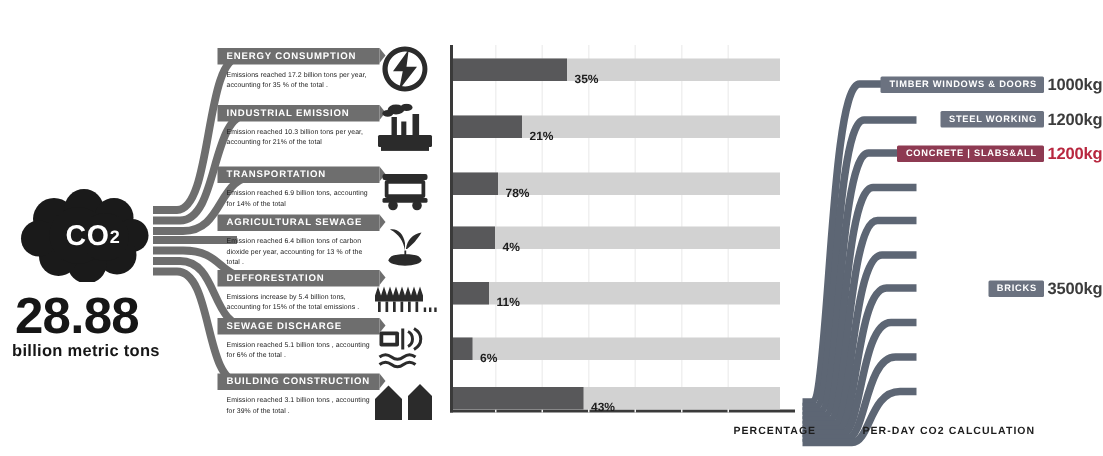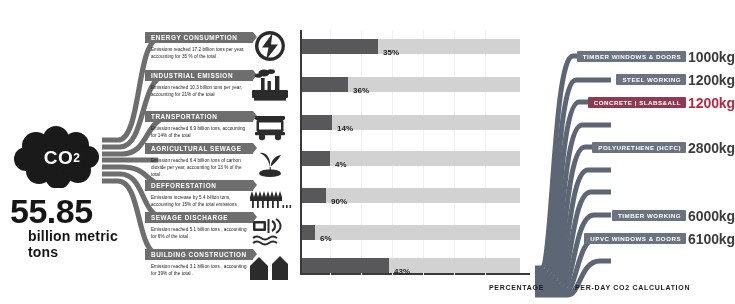--- a/index.html
+++ b/index.html
@@ -20,22 +20,22 @@
     display: flex; align-items: center; justify-content: center;
     color: #fff; font-size: 19px; font-weight: 700; letter-spacing: .5px;
     padding-left: 4px; padding-top: 2px;
   }
   #co2-text sub { font-size: 12px; vertical-align: -3px; }
   #headline-number {
     position: absolute; left: 10px; top: 192px;
     font-size: 34px; font-weight: 700; color: #161616; letter-spacing: -0.5px;
   }
   #headline-sub {
-    position: absolute; left: 28px; top: 228px;
-    font-size: 14px; font-weight: 600; color: #161616; letter-spacing: .2px;
+    position: absolute; left: 8px; top: 228px;
+    font-size: 11px; font-weight: 600; color: #161616; letter-spacing: .2px;
   }
 
   
   #ribbons-left { position: absolute; left: 96px; top: 0; width: 160px; height: 304px; }
 
   
   #categories { position: absolute; left: 145px; top: 0; width: 110px; height: 304px; }
   .cat { position: absolute; left: 0; width: 108px; }
   .cat-bar {
     background: #6e6e6e; color: #ffffff;
@@ -77,21 +77,21 @@
   #materials { position: absolute; left: 560px; top: 0; width: 175px; height: 304px; }
   .mat-row { position: absolute; right: 0; display: flex; align-items: center; justify-content: flex-end; height: 13px; }
   .mat-name {
     background: #6b7280; color: #ffffff;
     font-size: 6.2px; font-weight: 700; letter-spacing: .5px;
     height: 11px; display: flex; align-items: center;
     padding: 0 5px 0 6px; border-radius: 1px;
   }
   .mat-name.highlight { background: #8e3a52; }
   .mat-value {
-    font-size: 14px; font-weight: 700; color: #3c3c3c;
+    font-size: 11px; font-weight: 700; color: #3c3c3c;
     margin-left: 2px; white-space: nowrap; letter-spacing: -.1px;
   }
   .mat-value.highlight { color: #b8273f; }
 
   
   .footer-label {
     position: absolute; bottom: 13px;
     font-size: 7px; font-weight: 700; color: #1d1d1d; letter-spacing: .7px;
   }
   #footer-percentage { left: 489px; }
@@ -118,21 +118,21 @@
           <circle cx="40" cy="31" r="19"></circle>
           <circle cx="58" cy="32" r="16"></circle>
         </g>
       </svg>
       <div id="co2-text">
         <span>CO</span>
           <sub>2</sub>
       </div>
     </div>
 
-    <div id="headline-number">55.85</div>
+    <div id="headline-number">28.88</div>
     <div id="headline-sub">billion metric tons</div>
   </div>
 
   <div id="ribbons-left">
     <svg width="160" height="304" viewBox="0 0 160 304" xmlns="http://www.w3.org/2000/svg">
       <g fill="none" stroke="#6e6e6e" stroke-width="5.2" stroke-linecap="butt">
         <path d="M6,140 L22,140 C46,140 40,38 64,38 L62,38"></path>
         <path d="M6,147 L24,147 C50,147 44,76 70,76 L62,76"></path>
         <path d="M6,154 L26,154 C54,154 48,117 76,117 L62,117"></path>
         <path d="M6,160 L62,160"></path>
@@ -284,39 +284,39 @@
 
     <div class="bar-row" style="top:9px">
       <div class="bar-track"></div>
       <div class="bar-fill" style="width:76px"></div>
       <div class="bar-label" style="left:76px">35%</div>
     </div>
 
     <div class="bar-row" style="top:47px">
       <div class="bar-track"></div>
       <div class="bar-fill" style="width:46px"></div>
-      <div class="bar-label" style="left:46px">36%</div>
+      <div class="bar-label" style="left:46px">21%</div>
     </div>
 
     <div class="bar-row" style="top:85px">
       <div class="bar-track"></div>
       <div class="bar-fill" style="width:30px"></div>
-      <div class="bar-label" style="left:30px">14%</div>
+      <div class="bar-label" style="left:30px">78%</div>
     </div>
 
     <div class="bar-row" style="top:121px">
       <div class="bar-track"></div>
       <div class="bar-fill" style="width:28px"></div>
       <div class="bar-label" style="left:28px">4%</div>
     </div>
 
     <div class="bar-row" style="top:158px">
       <div class="bar-track"></div>
       <div class="bar-fill" style="width:24px"></div>
-      <div class="bar-label" style="left:24px">90%</div>
+      <div class="bar-label" style="left:24px">11%</div>
     </div>
 
     <div class="bar-row" style="top:195px">
       <div class="bar-track"></div>
       <div class="bar-fill" style="width:13px"></div>
       <div class="bar-label" style="left:13px">6%</div>
     </div>
 
     <div class="bar-row" style="top:228px">
       <div class="bar-track"></div>
@@ -353,35 +353,27 @@
       <div class="mat-name">STEEL  WORKING</div>
       <div class="mat-value">1200kg</div>
     </div>
 
     <div class="mat-row" style="top:96px">
       <div class="mat-name highlight">CONCRETE | SLABS&amp;ALL</div>
       <div class="mat-value highlight">1200kg</div>
     </div>
 
 
-    <div class="mat-row" style="top:141px">
-      <div class="mat-name">POLYURETHENE (HCFC)</div>
-      <div class="mat-value">2800kg</div>
-    </div>
-
-
-
-    <div class="mat-row" style="top:209px">
-      <div class="mat-name">TIMBER WORKING</div>
-      <div class="mat-value">6000kg</div>
-    </div>
-
-    <div class="mat-row" style="top:232px">
-      <div class="mat-name">UPVC WINDOWS &amp; DOORS</div>
-      <div class="mat-value">6100kg</div>
-    </div>
+
+
+    <div class="mat-row" style="top:186px">
+      <div class="mat-name">BRICKS</div>
+      <div class="mat-value">3500kg</div>
+    </div>
+
+
 
   </div>
 
   <div class="footer-label" id="footer-percentage">PERCENTAGE</div>
   <div class="footer-label" id="footer-perday">PER-DAY  CO2 CALCULATION</div>
 
 </div>
 
 </body></html>

